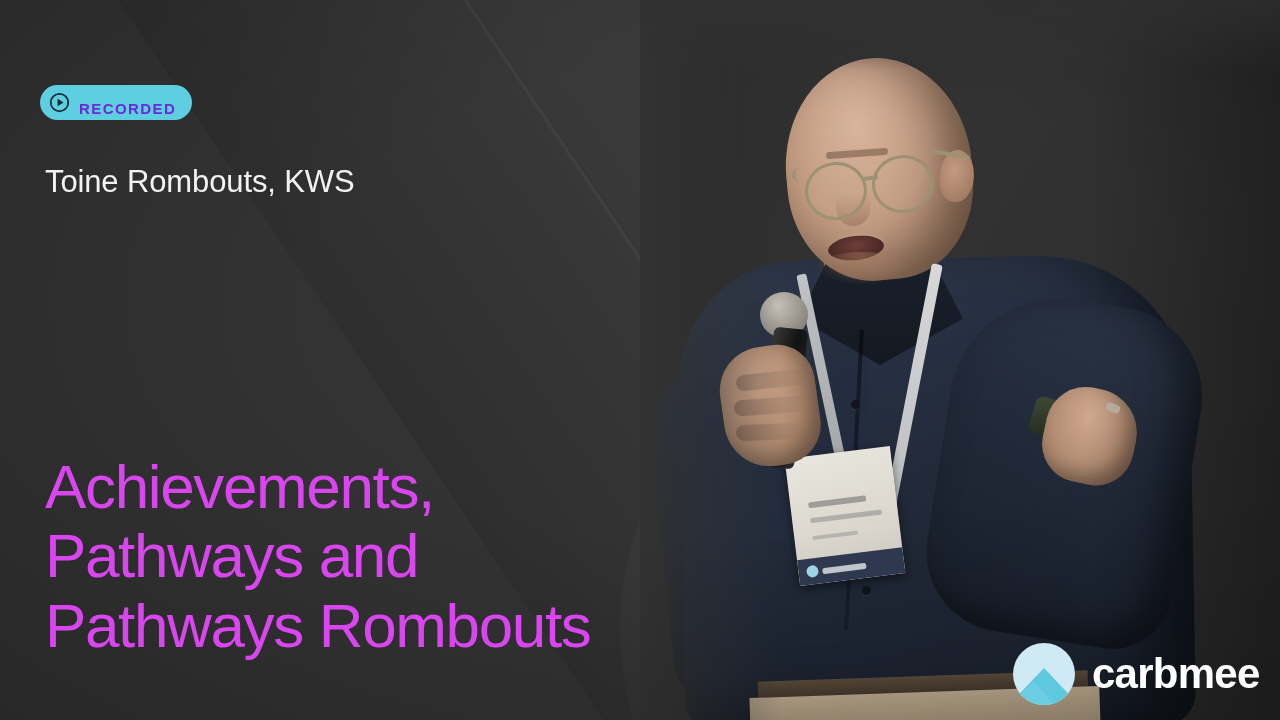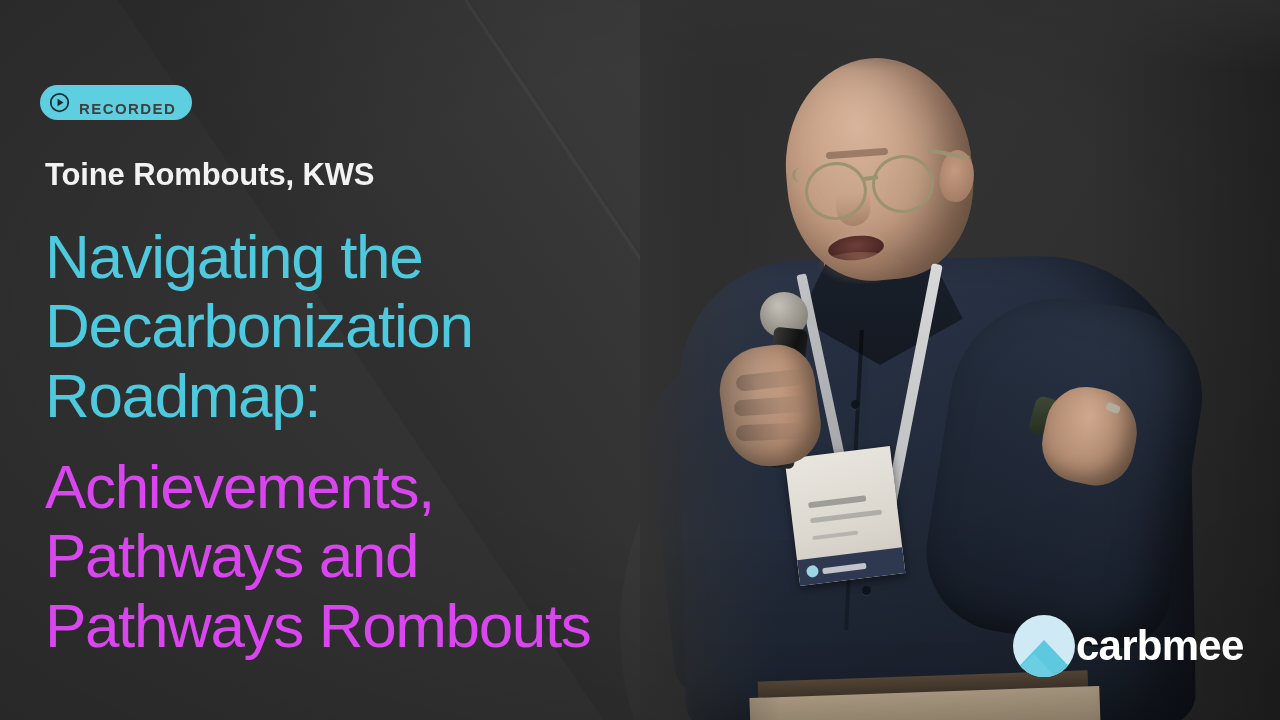--- a/index.html
+++ b/index.html
@@ -310,47 +310,47 @@
   .badge-recorded {
     position:absolute; left:40px; top:85px;
     height:35px; padding:0 16px 0 9px;
     display:flex; align-items:center; gap:9px;
     background:#5ecfe0;
     border-radius:18px;
   }
   .play-icon { width:21px; height:21px; display:block; }
   .badge-recorded .label {
     font-size:15px; font-weight:700; letter-spacing:.095em;
-    color:#404040; line-height:1; white-space:nowrap;margin-top:11px;
+    color:#6d28d9; line-height:1; white-space:nowrap;margin-top:11px;
   }
 
   .speaker {
-    position:absolute; left:45px; top:158px;
-    font-size:31px; font-weight:700; color:#f2f2f2;
+    position:absolute; left:45px; top:165px;
+    font-size:31px; font-weight:400; color:#f2f2f2;
     letter-spacing:-.004em; line-height:1.1; white-space:nowrap;
   }
 
   .headline {
     position:absolute; left:45px; top:222px;
     width:620px;
     font-size:62px; font-weight:400; color:#4ec9dd;
     line-height:1.12; letter-spacing:-.022em;
   }
   .subhead {
     position:absolute; left:45px; top:452px;
     width:740px;
     font-size:62px; font-weight:400; color:#d946ef;
     line-height:1.12; letter-spacing:-.022em;
   }
   .headline .ln, .subhead .ln { display:block; }
 
   
   .brand {
-    position:absolute; left:1012px; top:614px;
-    display:flex; align-items:center; 
+    position:absolute; left:1012px; top:642px;
+    display:flex; align-items:center; gap:16px;
   }
   .brand-mark { width:64px; height:64px; display:block; }
   .brand-word {
     font-size:42px; font-weight:700; color:#ffffff;
     letter-spacing:-.018em; line-height:1;
   }
 </style>
 </head>
 <body>
 
@@ -428,25 +428,20 @@
   <div class="badge-recorded">
     <svg class="play-icon" viewBox="0 0 24 24">
       <circle cx="12" cy="12" r="10" fill="none" stroke="#132c33" stroke-width="2"></circle>
       <path d="M9.8 7.6 L16.6 12 L9.8 16.4 Z" fill="#132c33"></path>
     </svg>
     <span class="label">RECORDED</span>
   </div>
 
   <div class="speaker">Toine Rombouts, KWS</div>
 
-  <div class="headline">
-    <span class="ln">Navigating the</span>
-    <span class="ln">Decarbonization</span>
-    <span class="ln">Roadmap:</span>
-  </div>
 
   <div class="subhead">
     <span class="ln">Achievements,</span>
     <span class="ln">Pathways and</span>
     <span class="ln">Pathways Rombouts</span>
   </div>
 
   <div class="brand">
     <svg class="brand-mark" viewBox="0 0 64 64">
       <defs>

